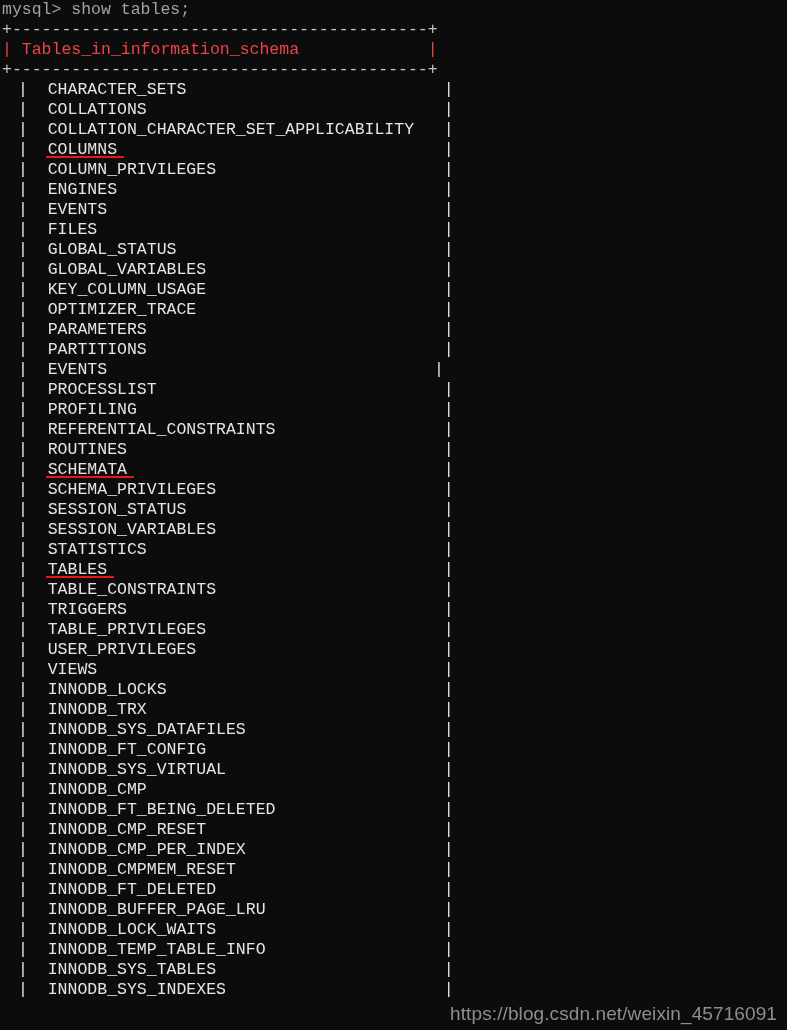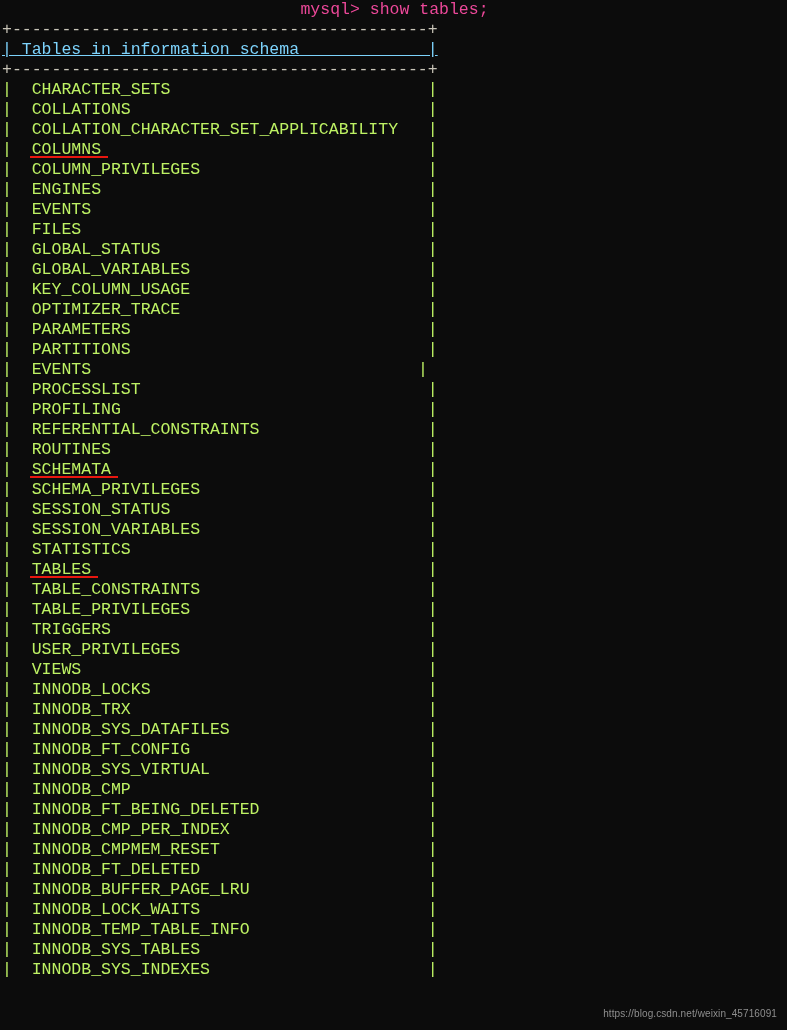--- a/index.html
+++ b/index.html
@@ -27,51 +27,50 @@
     box-sizing: border-box;
   }
   .line {
     white-space: pre;
     height: 20px;
     line-height: 20px;
     padding-left: 2px;
     position: relative;
   }
   .prompt-line {
-    color: #ec4899;
-    text-align: center;
+    color: #a3a3a3;
   }
   .rule-line {
     color: #c8c4b7;
   }
   .header-line {
-    color: #7dd3fc;
-    text-decoration: underline;
+    color: #ef4444;
   }
   .row-line {
-    color: #bef264;
+    color: #e5e5e5;
     position: relative;
+    margin-left: 16px;
   }
   .cellwrap {
     position: relative;
     display: inline;
   }
   .underline-red {
     position: absolute;
     background: #e8170f;
     height: 2px;
     bottom: 1px;
   }
   #watermark {
     position: absolute;
     right: 10px;
     bottom: 6px;
     color: #8e8e8e;
     font-family: "Liberation Sans", sans-serif;
-    font-size: 10px;
+    font-size: 19px;
     letter-spacing: 0.1px;
     white-space: nowrap;
   }
 </style>
 </head>
 <body>
 
 <div id="terminal">
   <div class="line prompt-line">mysql&gt; show tables;</div>
   <div class="line rule-line">+------------------------------------------+</div>
@@ -97,31 +96,32 @@
       <div class="line row-line"><span>|  </span><span class="cellwrap"><span>PROFILING</span></span><span>                               |</span></div>
       <div class="line row-line"><span>|  </span><span class="cellwrap"><span>REFERENTIAL_CONSTRAINTS</span></span><span>                 |</span></div>
       <div class="line row-line"><span>|  </span><span class="cellwrap"><span>ROUTINES</span></span><span>                                |</span></div>
       <div class="line row-line"><span>|  </span><span class="cellwrap"><span>SCHEMATA</span><span class="underline-red" style="left: -2px; width: 88.2px;"></span></span><span>                                |</span></div>
       <div class="line row-line"><span>|  </span><span class="cellwrap"><span>SCHEMA_PRIVILEGES</span></span><span>                       |</span></div>
       <div class="line row-line"><span>|  </span><span class="cellwrap"><span>SESSION_STATUS</span></span><span>                          |</span></div>
       <div class="line row-line"><span>|  </span><span class="cellwrap"><span>SESSION_VARIABLES</span></span><span>                       |</span></div>
       <div class="line row-line"><span>|  </span><span class="cellwrap"><span>STATISTICS</span></span><span>                              |</span></div>
       <div class="line row-line"><span>|  </span><span class="cellwrap"><span>TABLES</span><span class="underline-red" style="left: -2px; width: 68.4px;"></span></span><span>                                  |</span></div>
       <div class="line row-line"><span>|  </span><span class="cellwrap"><span>TABLE_CONSTRAINTS</span></span><span>                       |</span></div>
+      <div class="line row-line"><span>|  </span><span class="cellwrap"><span>TRIGGERS</span></span><span>                                |</span></div>
       <div class="line row-line"><span>|  </span><span class="cellwrap"><span>TABLE_PRIVILEGES</span></span><span>                        |</span></div>
-      <div class="line row-line"><span>|  </span><span class="cellwrap"><span>TRIGGERS</span></span><span>                                |</span></div>
       <div class="line row-line"><span>|  </span><span class="cellwrap"><span>USER_PRIVILEGES</span></span><span>                         |</span></div>
       <div class="line row-line"><span>|  </span><span class="cellwrap"><span>VIEWS</span></span><span>                                   |</span></div>
       <div class="line row-line"><span>|  </span><span class="cellwrap"><span>INNODB_LOCKS</span></span><span>                            |</span></div>
       <div class="line row-line"><span>|  </span><span class="cellwrap"><span>INNODB_TRX</span></span><span>                              |</span></div>
       <div class="line row-line"><span>|  </span><span class="cellwrap"><span>INNODB_SYS_DATAFILES</span></span><span>                    |</span></div>
       <div class="line row-line"><span>|  </span><span class="cellwrap"><span>INNODB_FT_CONFIG</span></span><span>                        |</span></div>
       <div class="line row-line"><span>|  </span><span class="cellwrap"><span>INNODB_SYS_VIRTUAL</span></span><span>                      |</span></div>
       <div class="line row-line"><span>|  </span><span class="cellwrap"><span>INNODB_CMP</span></span><span>                              |</span></div>
       <div class="line row-line"><span>|  </span><span class="cellwrap"><span>INNODB_FT_BEING_DELETED</span></span><span>                 |</span></div>
+      <div class="line row-line"><span>|  </span><span class="cellwrap"><span>INNODB_CMP_RESET</span></span><span>                        |</span></div>
       <div class="line row-line"><span>|  </span><span class="cellwrap"><span>INNODB_CMP_PER_INDEX</span></span><span>                    |</span></div>
       <div class="line row-line"><span>|  </span><span class="cellwrap"><span>INNODB_CMPMEM_RESET</span></span><span>                     |</span></div>
       <div class="line row-line"><span>|  </span><span class="cellwrap"><span>INNODB_FT_DELETED</span></span><span>                       |</span></div>
       <div class="line row-line"><span>|  </span><span class="cellwrap"><span>INNODB_BUFFER_PAGE_LRU</span></span><span>                  |</span></div>
       <div class="line row-line"><span>|  </span><span class="cellwrap"><span>INNODB_LOCK_WAITS</span></span><span>                       |</span></div>
       <div class="line row-line"><span>|  </span><span class="cellwrap"><span>INNODB_TEMP_TABLE_INFO</span></span><span>                  |</span></div>
       <div class="line row-line"><span>|  </span><span class="cellwrap"><span>INNODB_SYS_TABLES</span></span><span>                       |</span></div>
       <div class="line row-line"><span>|  </span><span class="cellwrap"><span>INNODB_SYS_INDEXES</span></span><span>                      |</span></div>
     </div>
   <div id="watermark">https://blog.csdn.net/weixin_45716091</div>

